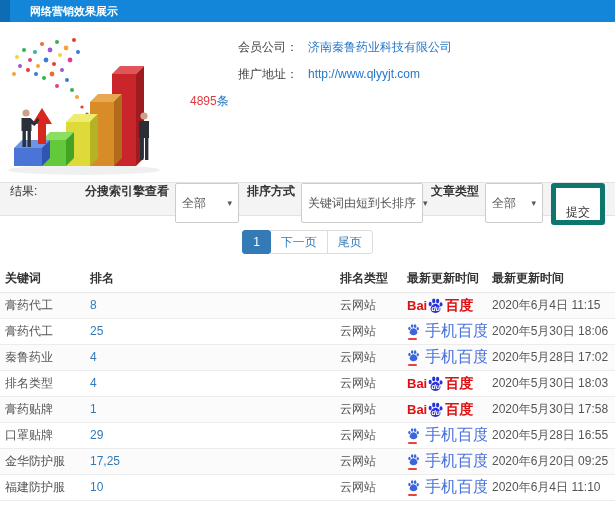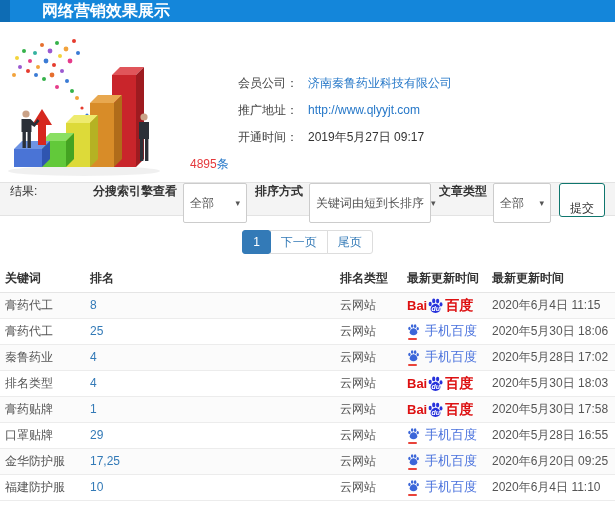--- a/index.html
+++ b/index.html
@@ -4,41 +4,41 @@
 <style>
   * { box-sizing: border-box; margin: 0; padding: 0; }
   html,body { width:615px; height:520px; overflow:hidden; }
   body {
     font-family: "Liberation Sans", "DejaVu Sans", sans-serif;
     font-size: 12px; color:#333; background:#fff; position:relative;
   }
   
   .topbar { position:relative; height:22px; background:#1486da; }
   .topbar-accent { position:absolute; left:0; top:0; width:10px; height:100%; background:#0e6cb4; }
-  .topbar-title { position:absolute; left:42px; top:0; line-height:22px; color:#fff; font-size:16px; font-weight:bold; }
-  
-  .info-sec { display:flex; height:156px; margin-top:4px;align-items:flex-end; }
+  .topbar-title { position:absolute; left:30px; top:0; line-height:22px; color:#fff; font-size:11px; font-weight:bold; }
+  
+  .info-sec { display:flex; height:156px; margin-top:4px; }
   .clipart { width:180px; flex:none; padding-left:2px; }
   .info-list { padding-top:12px; }
   .info-row { display:flex; margin-bottom:9px; line-height:18px; }
   .info-label { width:118px; text-align:right; color:#444; }
   .info-value { margin-left:10px; color:#333; }
   .lnk { color:#2577c8; text-decoration:none; cursor:pointer; }
   .num-red { color:#e4393c; }
   .unit-blue { color:#2577c8; }
   
   .filter-bar { height:34px; background:#f4f4f4; border-top:1px solid #e3e3e3; border-bottom:1px solid #e3e3e3;
     display:flex; padding:0 10px; color:#333; }
   .filter-spacer { flex:1; }
   .f-label { font-weight:bold; margin:0 6px 0 8px; white-space:nowrap; }
   .sel { display:inline-flex; align-items:center; justify-content:space-between; height:40px; background:#fff;
     border:1px solid #ccc; border-radius:2px; padding:0 6px; color:#555; cursor:pointer; white-space:nowrap; }
   .sel .caret { margin-left:7px; font-size:9px; color:#555; }
   .sel.w1 { width:64px; } .sel.w2 { width:122px; } .sel.w3 { width:58px; }
-  .btn-submit { height:24px; background:#fff; border:1px solid #0f766e; border-radius:3px; padding:16px 10px;
+  .btn-submit { height:24px; background:#fff; border:5px solid #0f766e; border-radius:3px; padding:16px 10px;
     margin-left:8px; color:#333; cursor:pointer; font-size:12px; }
   
   .pager { display:flex; justify-content:center; padding:14px 0 12px; }
   .page-btn { text-align:center; padding:0 10px; height:24px; line-height:22px; border:1px solid #ddd;
     background:#fff; color:#337ab7; margin-left:-1px; cursor:pointer; font-size:12px; }
   .page-btn.first { margin-left:0; border-radius:3px 0 0 3px; }
   .page-btn.last { border-radius:0 3px 3px 0; }
   .page-btn.active { background:#337ab7; border-color:#337ab7; color:#fff; border-radius:3px; position:relative; z-index:1; }
   
   table { width:615px; border-collapse:collapse; table-layout:fixed; }
@@ -52,21 +52,21 @@
   .bd-logo { display:inline-flex; align-items:center; font-weight:bold; line-height:1; }
   .bd-bai { color:#dd1112; font-size:13px; }
   .bd-cn  { color:#dd1112; font-size:14px; margin-left:1px; }
   .paw { position:relative; display:inline-block; }
   .paw svg { display:block; }
   .paw .du { position:absolute; left:0; right:0; bottom:2px; text-align:center; color:#fff;
     font-size:7px; font-style:italic; font-weight:bold; }
   .mb-logo { display:inline-flex; align-items:center; line-height:1; }
   .mb-paw-wrap { position:relative; margin-right:5px; }
   .mb-underline { position:absolute; left:1px; bottom:-2px; width:9px; height:2px; background:#e8433a; border-radius:1px; }
-  .mb-text { color:#4a72dd; font-size:13px; }
+  .mb-text { color:#4a72dd; font-size:16px; }
 </style>
 </head>
 <body>
 
 <div class="topbar">
   <div class="topbar-accent"></div>
   <div class="topbar-title">网络营销效果展示</div>
 </div>
 
 <div class="info-sec">
@@ -146,24 +146,20 @@
   <div class="info-list">
     <div class="info-row">
       <span class="info-label">会员公司：</span>
       <a class="info-value lnk">济南秦鲁药业科技有限公司</a>
     </div>
     <div class="info-row">
       <span class="info-label">推广地址：</span>
       <a class="info-value lnk">http://www.qlyyjt.com</a>
     </div>
     <div class="info-row">
-      <span class="info-label">开通时间：</span>
-      <span class="info-value">2019年5月27日 09:17</span>
-    </div>
-    <div class="info-row">
       <span class="info-value">
         <span class="num-red">4895</span><span class="unit-blue">条</span>
       </span>
     </div>
   </div>
 </div>
 
 <div class="filter-bar">
   <span>结果:</span>
   <span class="filter-spacer"></span>

